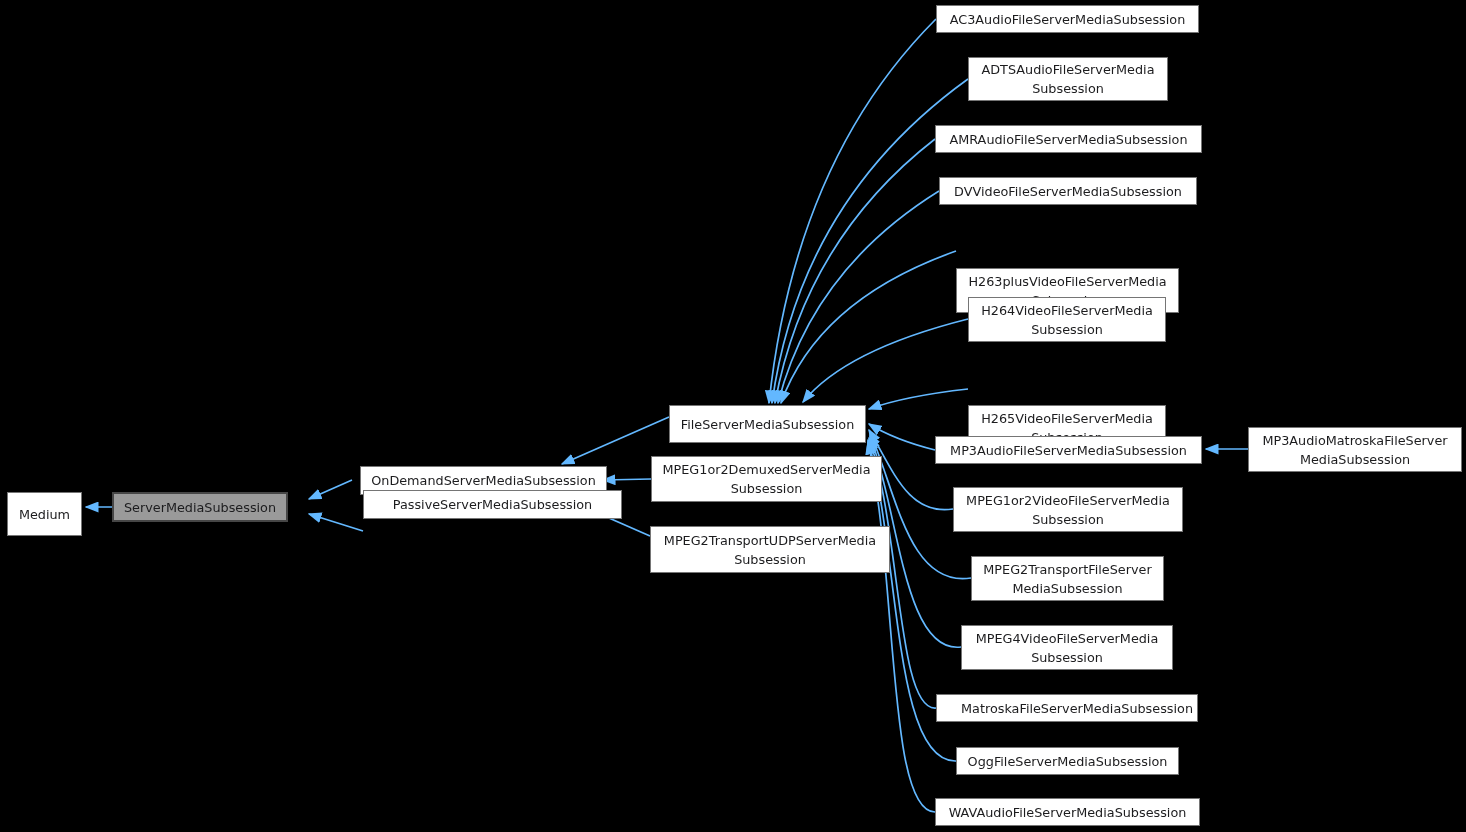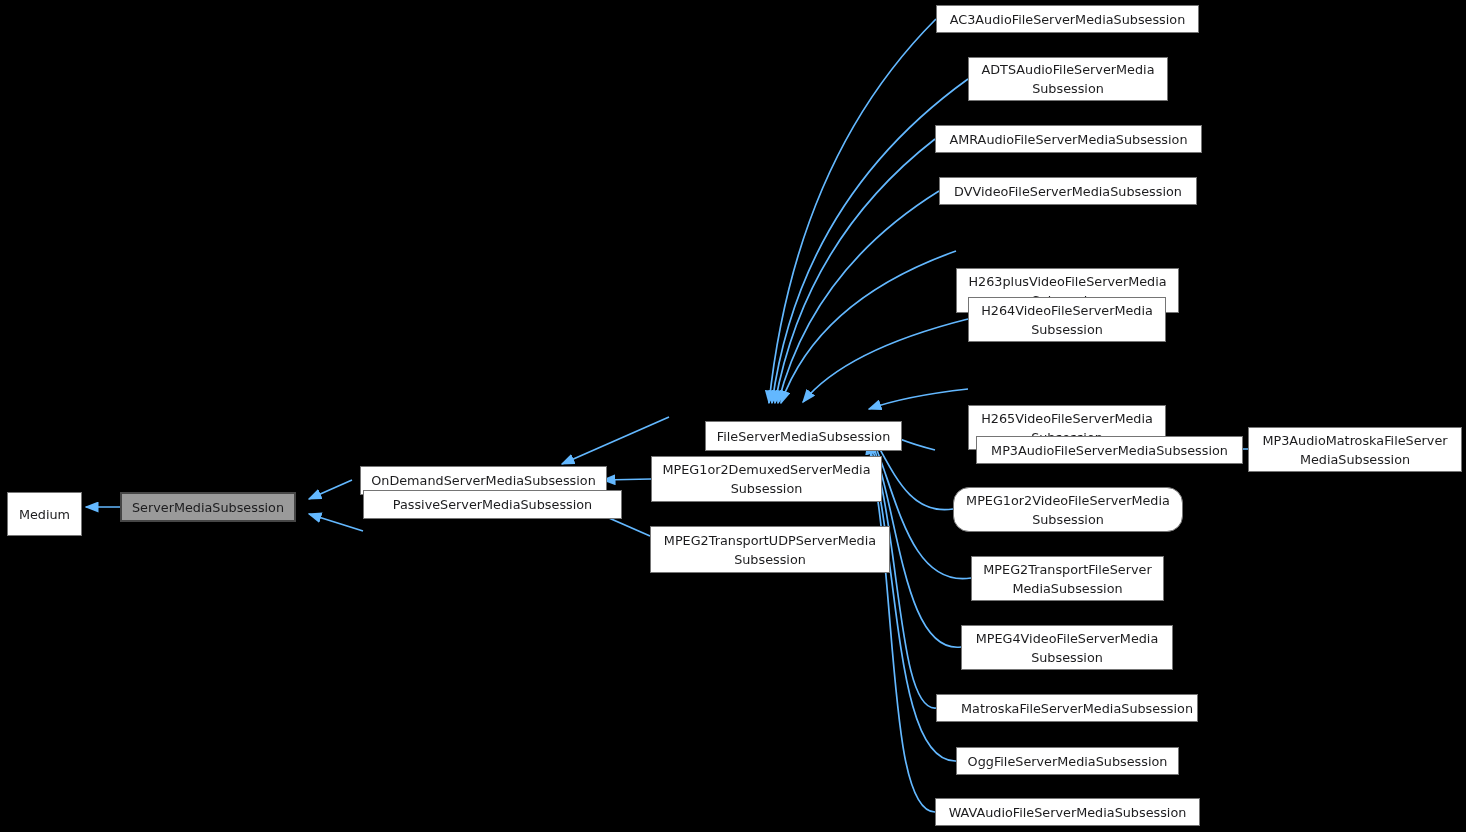--- a/index.html
+++ b/index.html
@@ -80,41 +80,41 @@
       <path d="M953,509 C908,516 893,470 869,430" class="edge" marker-end="url(#arrow)"></path>
       <path d="M971,578 C908,588 896,490 870,433" class="edge" marker-end="url(#arrow)"></path>
       <path d="M961,647 C903,654 899,510 870,436" class="edge" marker-end="url(#arrow)"></path>
       <path d="M936,708 C897,712 901,530 869,438" class="edge" marker-end="url(#arrow)"></path>
       <path d="M956,761 C893,763 900,556 868,440" class="edge" marker-end="url(#arrow)"></path>
       <path d="M935,812 C887,812 898,580 868,442" class="edge" marker-end="url(#arrow)"></path>
       <path d="M1248,449 L1206,449" class="edge" marker-end="url(#arrow)"></path>
     </svg>
   <div id="nodes-layer">
       <div class="node" style="left: 7px; top: 492px; width: 75px; height: 44px;"><span>Medium</span></div>
-      <div class="node highlight" style="left: 120px; top: 492px; width: 176px; height: 30px;"><span>ServerMediaSubsession</span></div>
+      <div class="node highlight" style="left: 112px; top: 492px; width: 176px; height: 30px;"><span>ServerMediaSubsession</span></div>
       <div class="node" style="left: 352px; top: 466px; width: 247px; height: 29px; margin-left: 8px;"><span>OnDemandServerMediaSubsession</span></div>
       <div class="node" style="left: 363px; top: 490px; width: 259px; height: 29px;"><span>PassiveServerMediaSubsession</span></div>
-      <div class="node" style="left: 705px; top: 405px; width: 197px; height: 30px; margin-top: 16px;"><span>FileServerMediaSubsession</span></div>
+      <div class="node" style="left: 669px; top: 405px; width: 197px; height: 38px;"><span>FileServerMediaSubsession</span></div>
       <div class="node" style="left: 651px; top: 456px; width: 231px; height: 46px;"><span>MPEG1or2DemuxedServerMedia
 Subsession</span></div>
       <div class="node" style="left: 650px; top: 526px; width: 240px; height: 47px;"><span>MPEG2TransportUDPServerMedia
 Subsession</span></div>
       <div class="node" style="left: 936px; top: 5px; width: 263px; height: 28px;"><span>AC3AudioFileServerMediaSubsession</span></div>
       <div class="node" style="left: 968px; top: 57px; width: 200px; height: 44px;"><span>ADTSAudioFileServerMedia
 Subsession</span></div>
       <div class="node" style="left: 935px; top: 125px; width: 267px; height: 28px;"><span>AMRAudioFileServerMediaSubsession</span></div>
       <div class="node" style="left: 939px; top: 177px; width: 258px; height: 28px;"><span>DVVideoFileServerMediaSubsession</span></div>
       <div class="node" style="left: 956px; top: 228px; width: 223px; height: 45px; margin-top: 40px;"><span>H263plusVideoFileServerMedia
 Subsession</span></div>
       <div class="node" style="left: 968px; top: 297px; width: 198px; height: 45px;"><span>H264VideoFileServerMedia
 Subsession</span></div>
       <div class="node" style="left: 968px; top: 367px; width: 198px; height: 45px; margin-top: 38px;"><span>H265VideoFileServerMedia
 Subsession</span></div>
-      <div class="node" style="left: 935px; top: 436px; width: 267px; height: 28px; margin-left: 41px;"><span>MP3AudioFileServerMediaSubsession</span></div>
-      <div class="node" style="left: 953px; top: 487px; width: 230px; height: 45px; border-radius: 16px;"><span>MPEG1or2VideoFileServerMedia
+      <div class="node" style="left: 935px; top: 436px; width: 267px; height: 28px;"><span>MP3AudioFileServerMediaSubsession</span></div>
+      <div class="node" style="left: 953px; top: 487px; width: 230px; height: 45px;"><span>MPEG1or2VideoFileServerMedia
 Subsession</span></div>
       <div class="node" style="left: 971px; top: 556px; width: 193px; height: 45px;"><span>MPEG2TransportFileServer
 MediaSubsession</span></div>
       <div class="node" style="left: 961px; top: 625px; width: 212px; height: 45px;"><span>MPEG4VideoFileServerMedia
 Subsession</span></div>
       <div class="node" style="left: 936px; top: 694px; width: 262px; height: 28px; justify-content: flex-end;"><span>MatroskaFileServerMediaSubsession</span></div>
       <div class="node" style="left: 956px; top: 747px; width: 223px; height: 28px;"><span>OggFileServerMediaSubsession</span></div>
       <div class="node" style="left: 935px; top: 798px; width: 265px; height: 28px;"><span>WAVAudioFileServerMediaSubsession</span></div>
       <div class="node" style="left: 1248px; top: 427px; width: 214px; height: 45px;"><span>MP3AudioMatroskaFileServer
 MediaSubsession</span></div>

